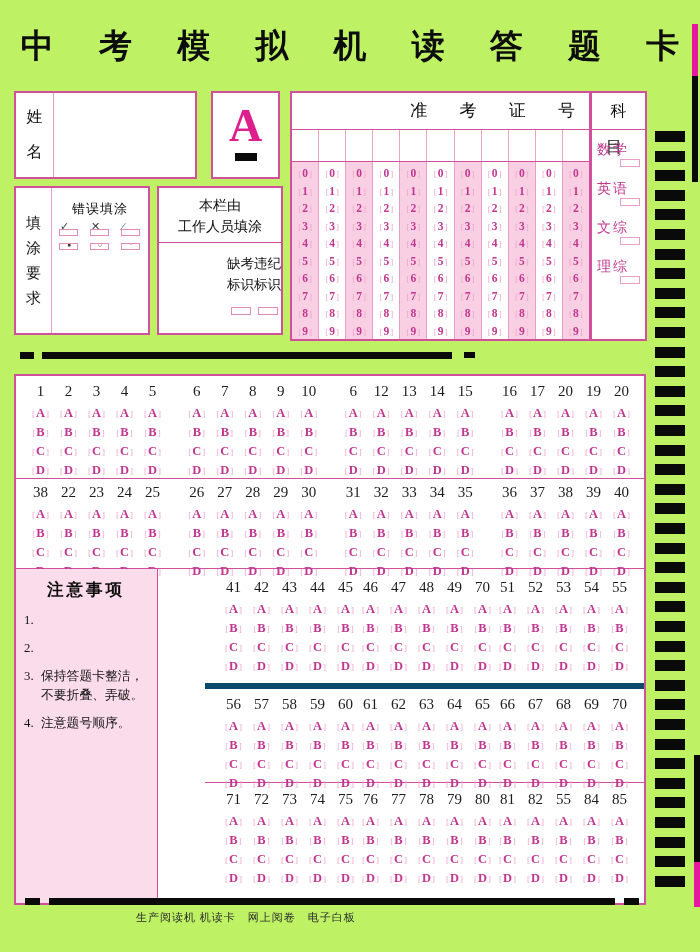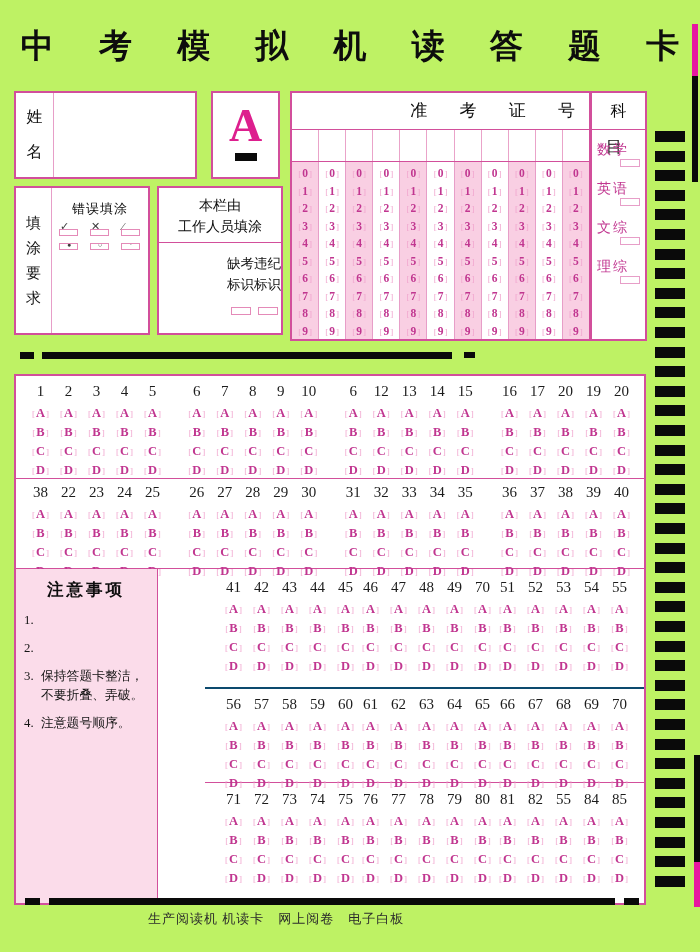--- a/index.html
+++ b/index.html
@@ -85,35 +85,35 @@
   .staff-bubble { width:20px; height:8px; border:1px solid #e48ab8; margin:11px auto 0; }
 
   
   .answer-box { left:14px; top:374px; width:632px; height:531px; padding:0; }
   .band { display:flex; justify-content:space-between; }
   .band-a { height:103px; border-bottom:1px solid #d24f9b; padding:5px 10px 0 12px; }
   .band-b { height:90px; border-bottom:1px solid #d24f9b; padding:3px 10px 0 12px; }
   .bottom-area { display:flex; height:334px;gap:47px; }
   .notes { width:156px; border-right:1px solid #d24f9b; background:#fbdcea; padding:10px 9px 0 8px; }
   .qarea { flex:1; display:flex; flex-direction:column; }
-  .band-c { height:120px; border-bottom:2px solid #0c4a6e; padding:8px 12px 0 16px; }
+  .band-c { height:120px; border-bottom:6px solid #0c4a6e; padding:8px 12px 0 16px; }
   .band-d { height:94px; border-bottom:1px solid #d24f9b; padding:5px 12px 0 16px; }
   .band-e { height:120px; padding:6px 12px 0 16px; }
   .qgroup { display:flex; gap:3px; }
   .qcol { width:25px; text-align:center; }
   .qnum { font-size:15px; height:21px; line-height:21px; color:#1c1c1c; }
 
   
   .notes-title { text-align:center; font-size:16.5px; font-weight:bold; letter-spacing:3px; margin-bottom:10px; color:#0d0d0d; }
   .note { display:flex; margin-bottom:9px; font-size:12.8px; line-height:1.48; color:#141414; }
   .note .nnum { width:17px; flex:none; }
   .note .ntext { flex:1; }
 
   
-  .footer { position:absolute; left:148px; top:910px; font-size:13px; color:#2b2b2b; letter-spacing:1px;font-family:Liberation Serif, serif; }
+  .footer { position:absolute; left:136px; top:910px; font-size:11px; color:#2b2b2b; letter-spacing:1px;font-family:Liberation Serif, serif; }
 </style>
 </head>
 <body>
 
 <div class="card">
 
   <div class="title">中 考 模 拟 机 读 答 题 卡</div>
 
   <div class="corner-seg" style="left:692px;top:24px;width:6px;height:52px;background:#e617a0;"></div>
   <div class="corner-seg" style="left:692px;top:76px;width:6px;height:106px;background:#0a0a0a;"></div>

